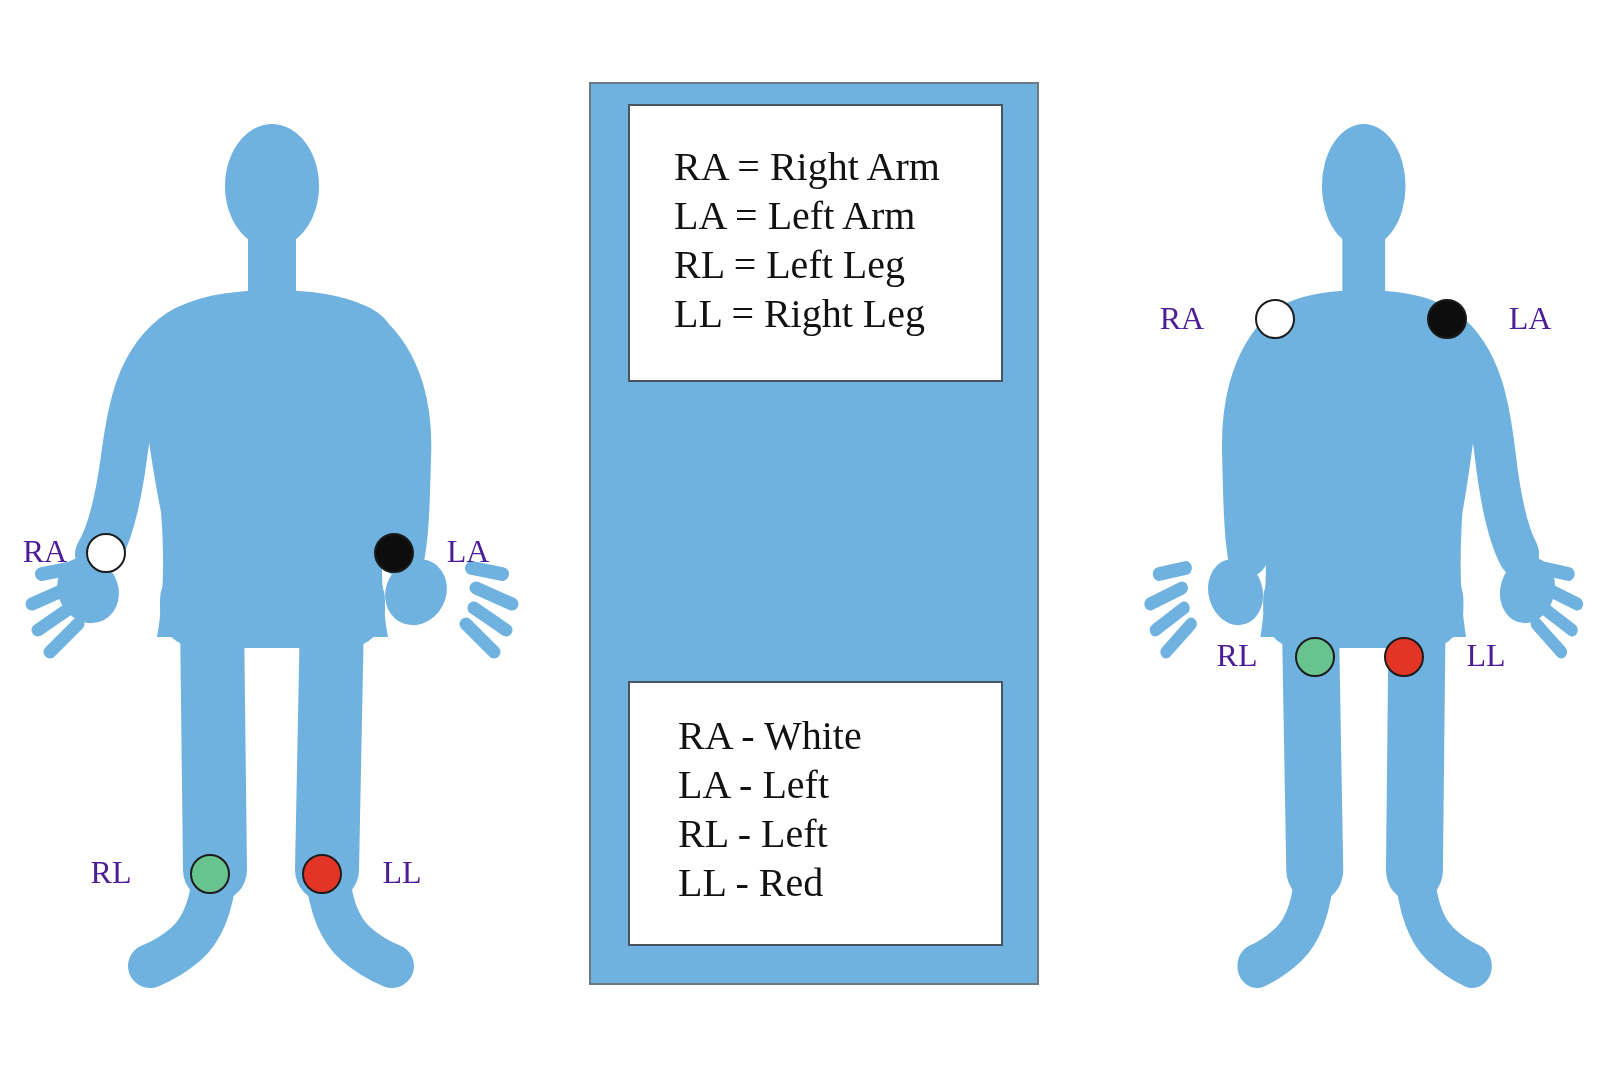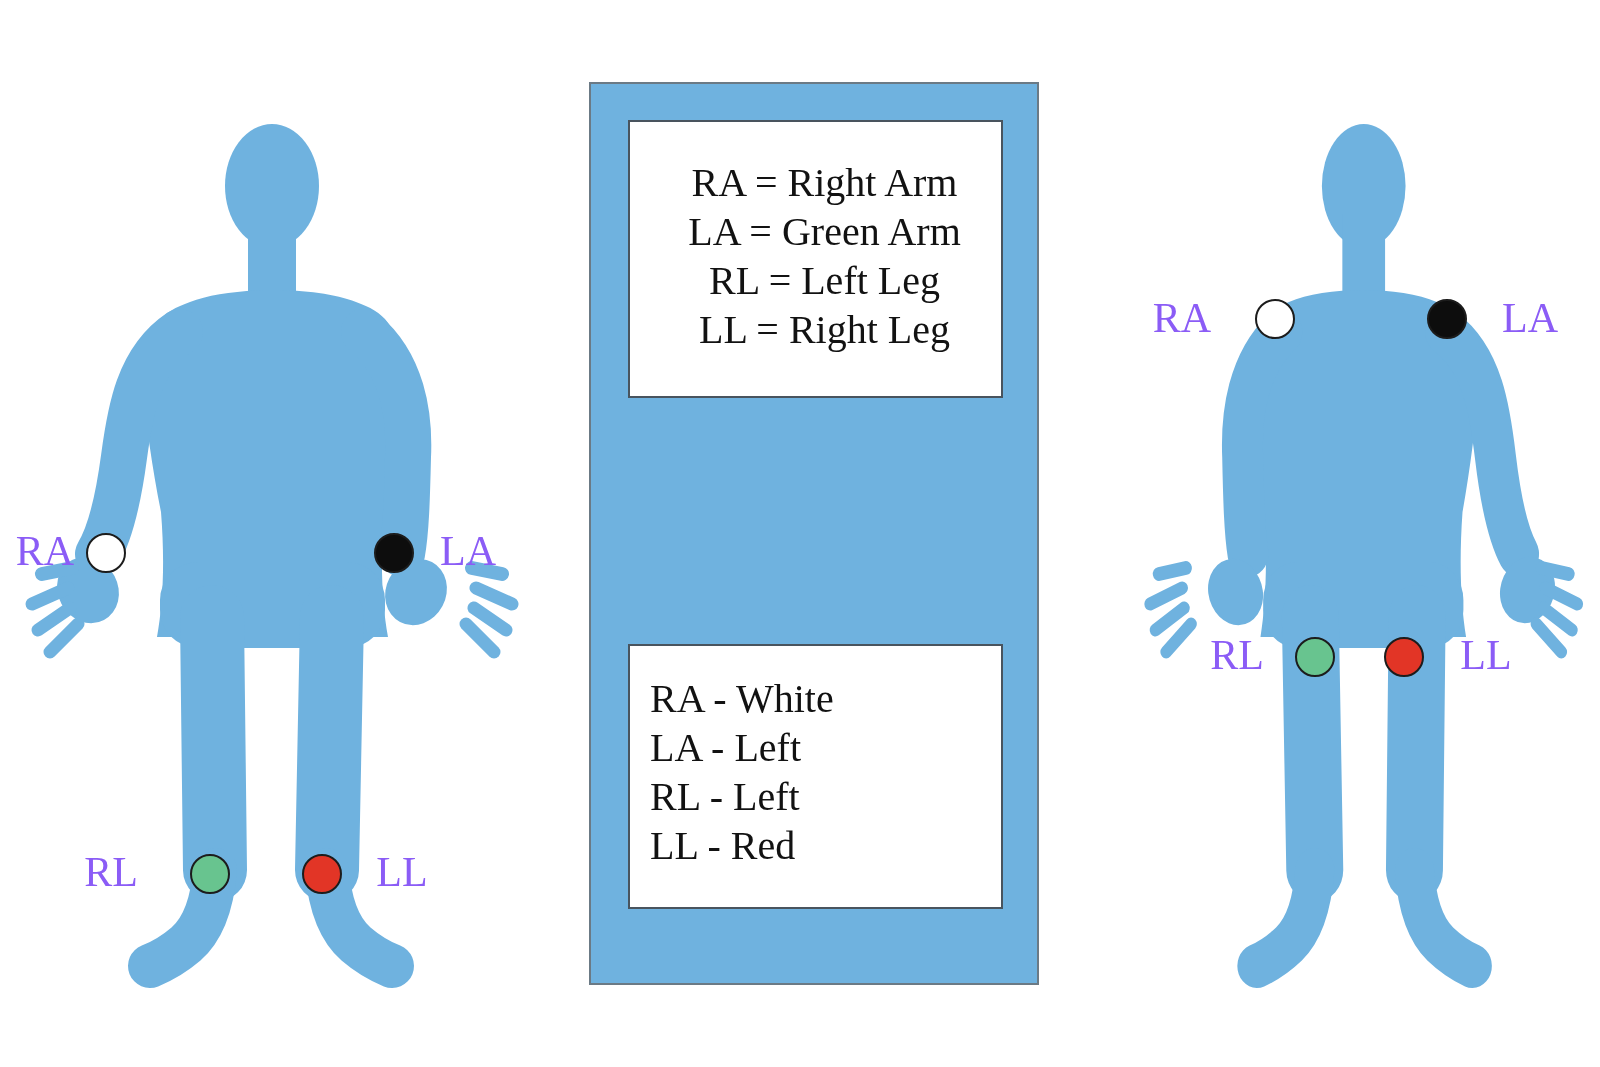--- a/index.html
+++ b/index.html
@@ -11,29 +11,29 @@
   .bodies { position:absolute; left:0; top:0; width:1600px; height:1067px; color:var(--body,#6FB2DF); }
   .panel {
     position:absolute; left:589px; top:82px; width:450px; height:903px;
     background:var(--panel,#6FB2DF); border:2px solid #6b7a85; box-sizing:border-box;
   }
   .box {
     position:absolute; left:628px; width:375px; background:#ffffff;
     border:2px solid #49545e; box-sizing:border-box;
     font-size:40px; line-height:49px; color:#121212;
   }
-  .box-top   { top:120px; height:278px; padding:36px 26px 0 44px;text-align:center; }
-  .box-bottom{ top:644px; height:265px; padding:28px 10px 0 20px; }
+  .box-top   { top:104px; height:278px; padding:36px 26px 0 44px; }
+  .box-bottom{ top:681px; height:265px; padding:28px 10px 0 48px; }
   .electrode {
     position:absolute; width:40px; height:40px; border-radius:50%;
     border:2px solid #1c1c1c; box-sizing:border-box;
   }
   .lbl {
     position:absolute; transform:translate(-50%,-50%);
-    font-size:42px; white-space:nowrap; color:#8b5cf6;
+    font-size:32px; white-space:nowrap; color:#4c1d95;
   }
 </style>
 </head>
 <body>
 
 <div class="stage">
 
   <svg class="bodies" viewBox="0 0 1600 1067" aria-hidden="true">
     <defs>
       <g id="person">
@@ -78,21 +78,21 @@
       </g>
     </defs>
     <use href="#person" transform="translate(20,122)"></use>
     <use href="#person" transform="translate(1588,122) scale(-0.89,1)"></use>
   </svg>
 
   <div class="panel"></div>
 
   <div class="box box-top">
     <div>RA = Right Arm</div>
-    <div>LA = Green Arm</div>
+    <div>LA = Left Arm</div>
     <div>RL = Left Leg</div>
     <div>LL = Right Leg</div>
   </div>
 
   <div class="box box-bottom">
     <div>RA - White</div>
     <div>LA - Left</div>
     <div>RL - Left</div>
     <div>LL - Red</div>
   </div>

